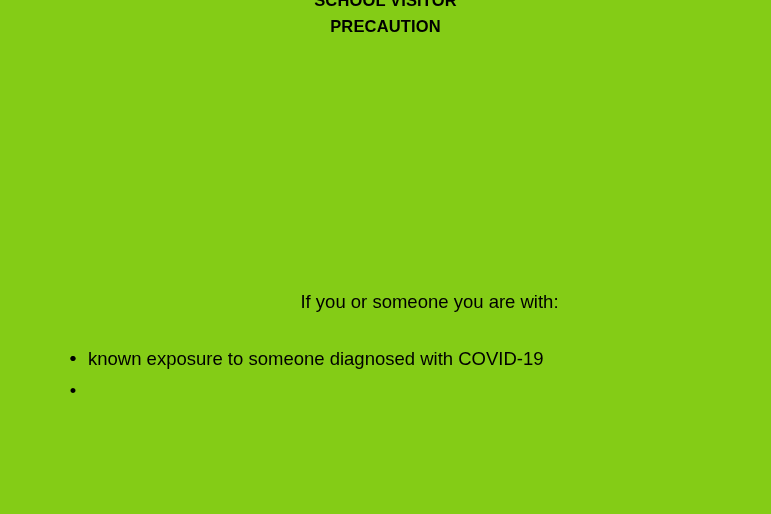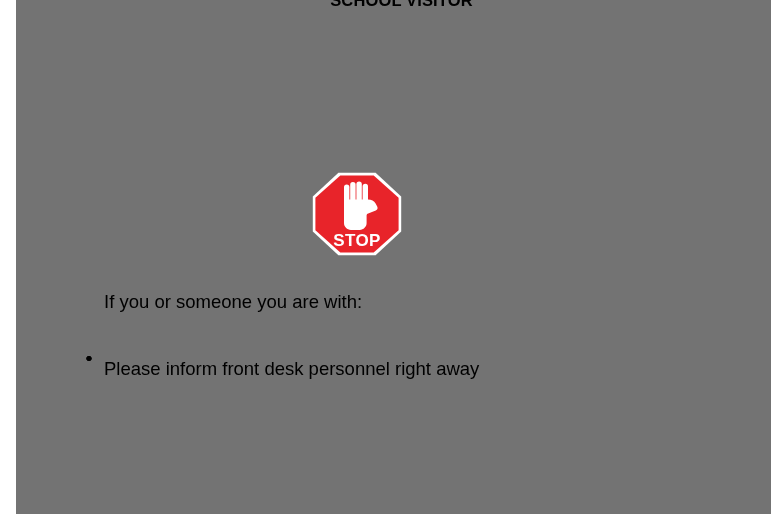--- a/index.html
+++ b/index.html
@@ -13,22 +13,21 @@
     position: relative;
     overflow: hidden;
     font-family: "Liberation Sans", sans-serif;
     color: #000000;
     -webkit-font-smoothing: antialiased;
   }
 
   .page {
     position: absolute;
     inset: 0;
-    background: #737373;
-    margin-left: 16px;
+    background: #84cc16;
   }
 
   
   .heading {
     position: absolute;
     top: -13px;
     left: 0;
     width: 771px;
     text-align: center;
   }
@@ -61,20 +60,21 @@
     left: 0;
     top: 290px;
     width: 771px;
   }
   .intro {
     margin: 0 0 0 88px;
     font-size: 18.5px;
     line-height: 24px;
     color: #000000;
     white-space: nowrap;
+    text-align: center;
   }
   .bullet-list {
     list-style: none;
     margin: 29px 0 0 0;
     padding: 0;
   }
   .bullet-item {
     position: relative;
     margin: 0 0 0 88px;
     padding: 0;
@@ -101,54 +101,37 @@
     white-space: nowrap;
   }
 </style>
 </head>
 <body>
 
 <div class="page">
 
   <div class="heading">
     <span class="heading-line">SCHOOL VISITOR</span>
+    <span class="heading-line">PRECAUTION</span>
   </div>
 
-  <div class="sign-wrap">
-    <svg class="sign-svg" viewBox="0 0 90 84" xmlns="http://www.w3.org/2000/svg">
-
-      <polygon points="26.4,0.8 63.6,0.8 89.2,24.6 89.2,59.4 63.6,83.2 26.4,83.2 0.8,59.4 0.8,24.6" fill="#ffffff"></polygon>
-
-      <polygon points="28.3,3.4 61.7,3.4 86.6,25.8 86.6,58.2 61.7,80.6 28.3,80.6 3.4,58.2 3.4,25.8" fill="#E8242A"></polygon>
-
-      <g fill="#ffffff">
-        <rect x="32.0" y="12.5" width="5.4" height="22" rx="2.7"></rect>
-        <rect x="38.2" y="10.0" width="5.4" height="24.5" rx="2.7"></rect>
-        <rect x="44.4" y="9.6" width="5.4" height="25" rx="2.7"></rect>
-        <rect x="50.6" y="11.8" width="5.4" height="23" rx="2.7"></rect>
-        <path d="M32.0 27.5 h24.0 c3.4 0 6.2 1.4 7.6 4.0 l1.6 3.0 c0.9 1.7 0.2 3.4 -1.4 4.0 l-7.6 3.0 c-1.0 0.4 -1.6 1.2 -1.6 2.2 v7.3 c0 3.8 -3.1 6.9 -6.9 6.9 h-8.8 c-3.8 0 -6.9 -3.1 -6.9 -6.9 z"></path>
-      </g>
-
-      <text x="45" y="74" text-anchor="middle" font-family="'Liberation Sans', sans-serif" font-size="17" font-weight="bold" letter-spacing="0.4" fill="#ffffff">STOP</text>
-    </svg>
-  </div>
 
   <div class="body-copy">
 
     <p class="intro">If you or someone you are with:</p>
 
     <ul class="bullet-list">
       <li class="bullet-item">
         <span class="bullet-dot">•</span>
       </li>
       <li class="bullet-item">
         <span class="bullet-dot">•</span>
+        <span>known exposure to someone diagnosed with COVID-19</span>
       </li>
       <li class="bullet-item">
         <span class="bullet-dot">•</span>
       </li>
     </ul>
 
-    <p class="closing">Please inform front desk personnel right away</p>
 
   </div>
 
 </div>
 
 </body></html>

